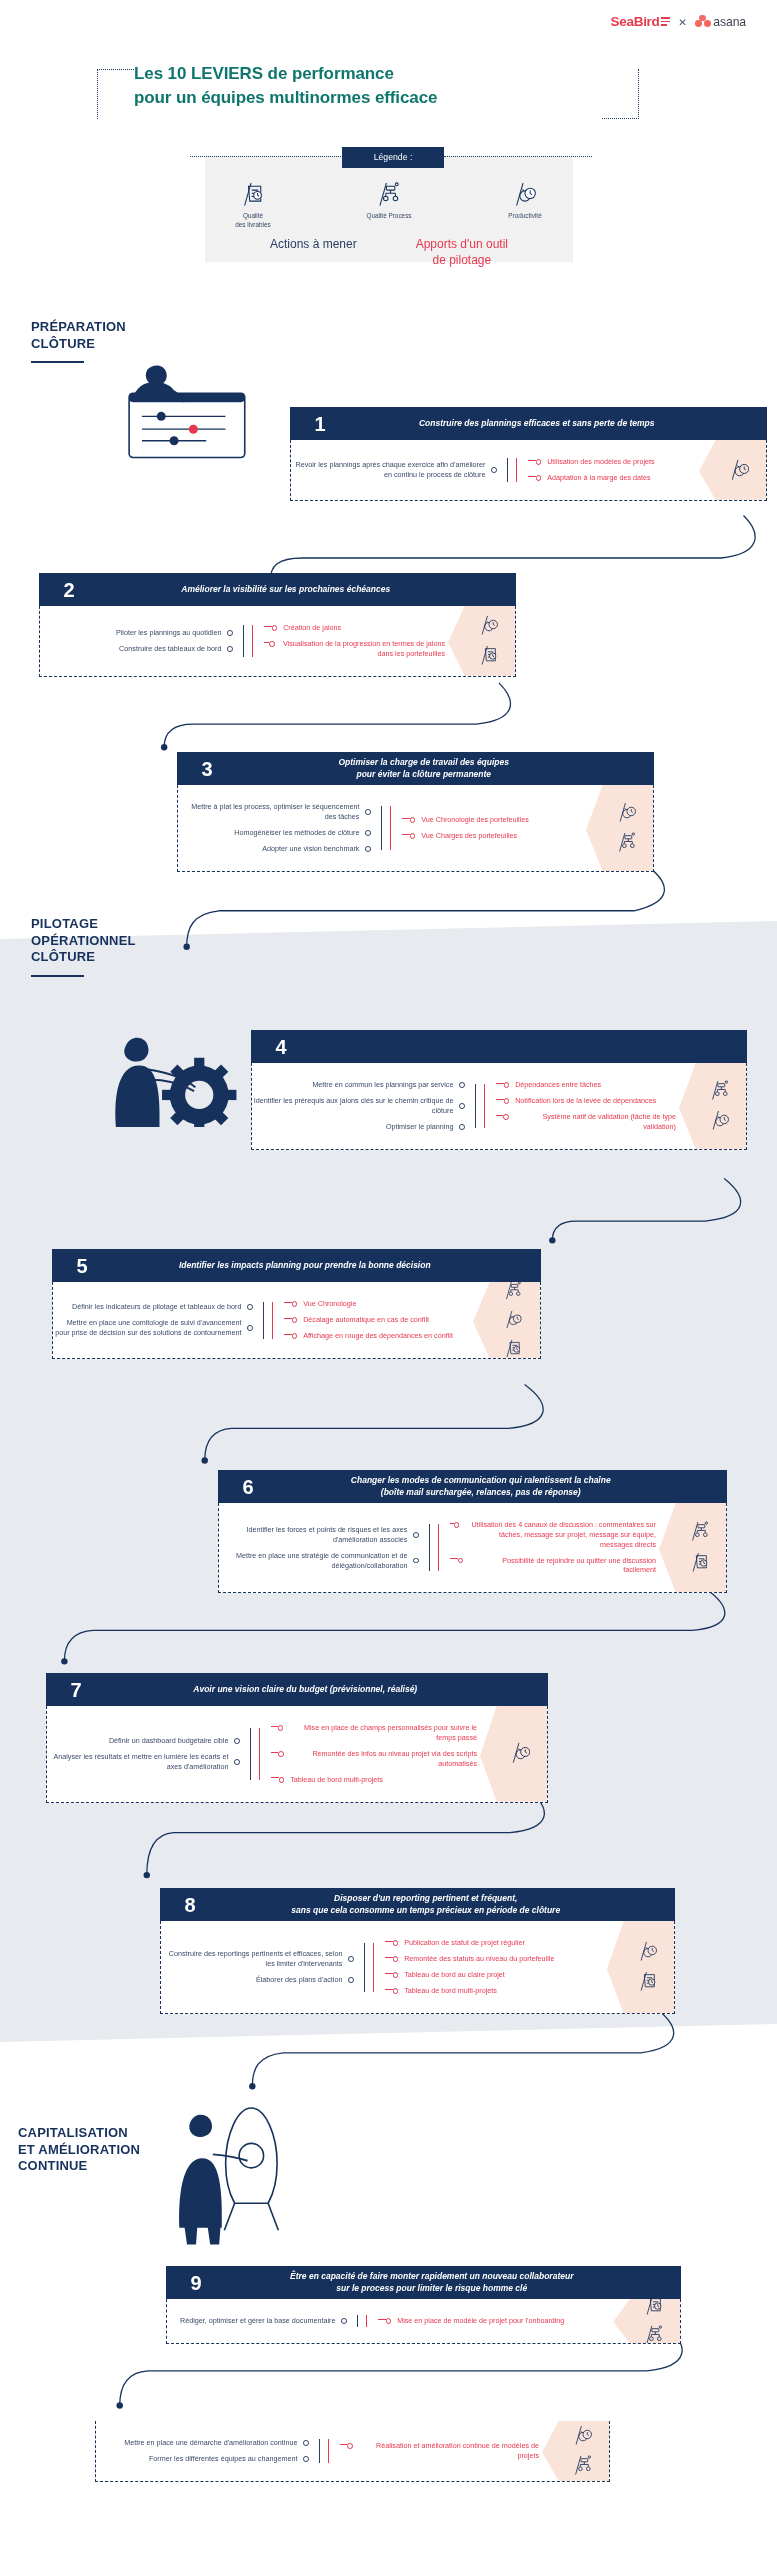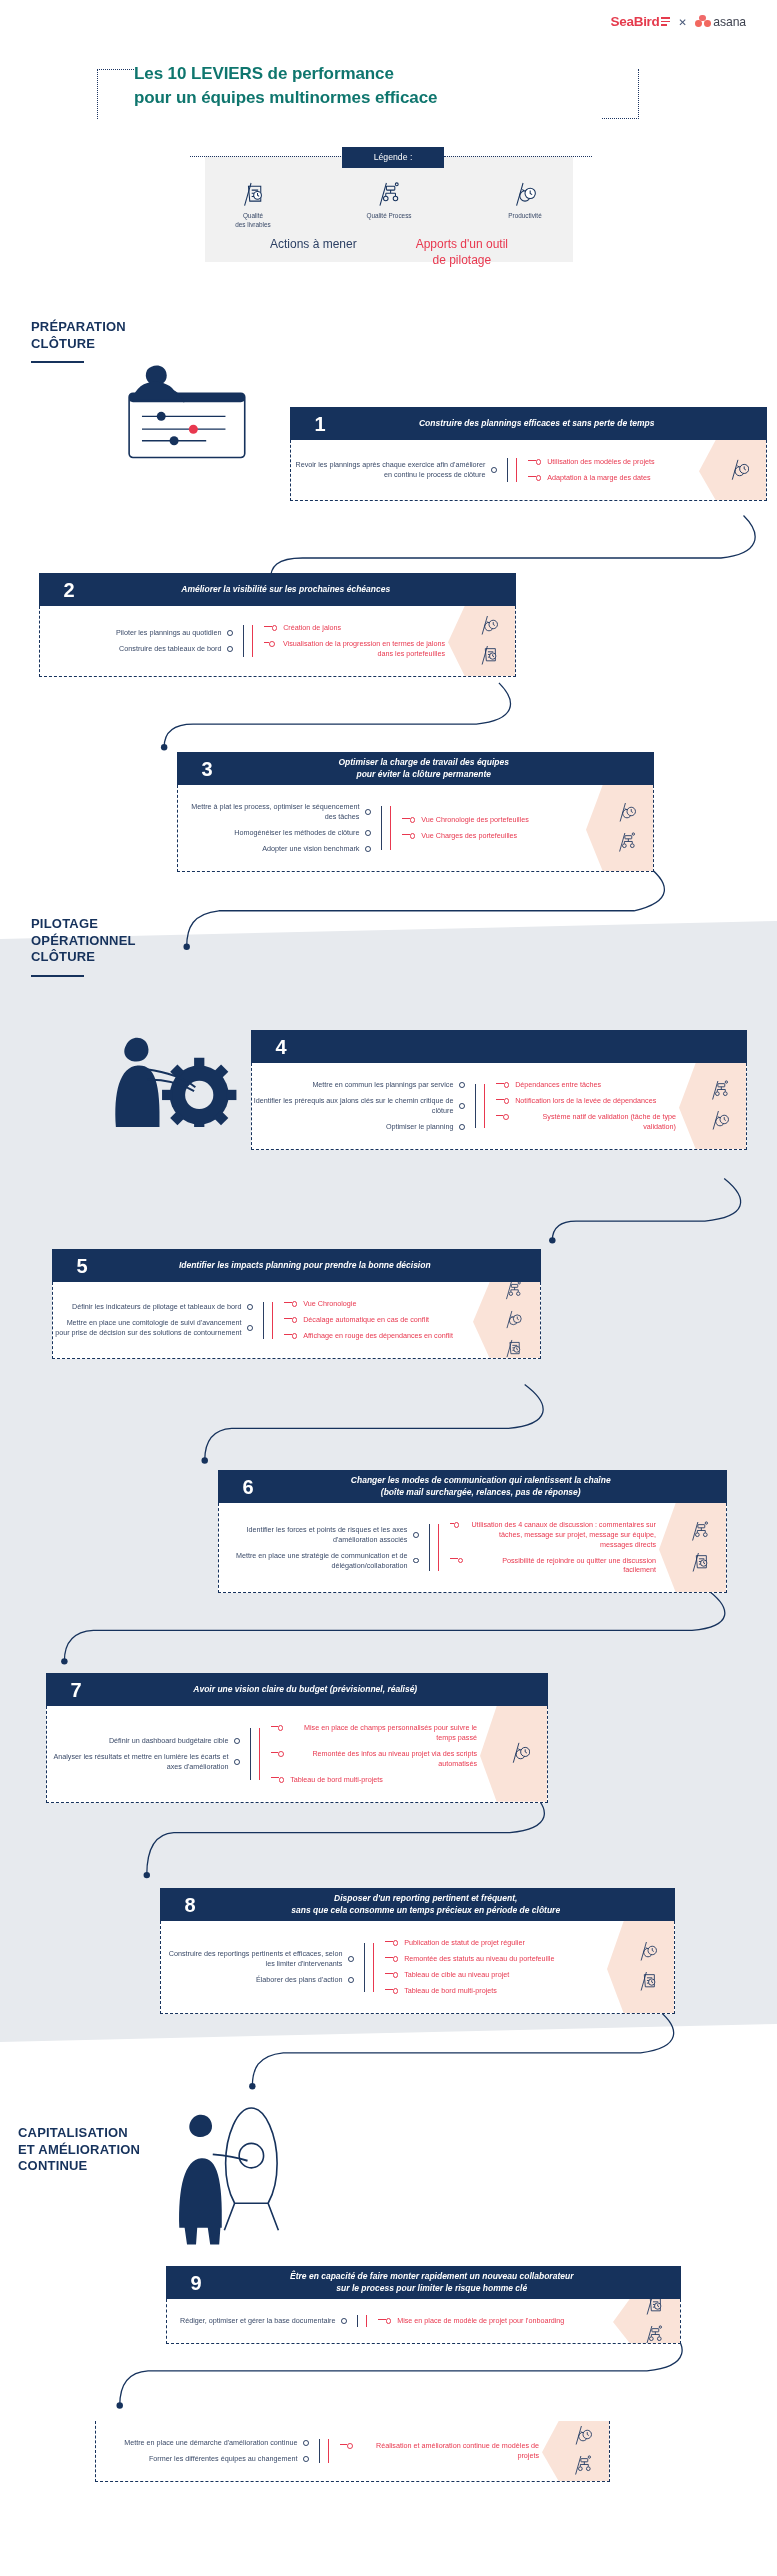--- a/index.html
+++ b/index.html
@@ -752,21 +752,21 @@
           <div class="tool-text">Publication de statut de projet régulier</div>
         </div>
         <div class="tool-row">
           <div class="stem"></div>
           <div class="node node-red"></div>
           <div class="tool-text">Remontée des statuts au niveau du portefeuille</div>
         </div>
         <div class="tool-row">
           <div class="stem"></div>
           <div class="node node-red"></div>
-          <div class="tool-text">Tableau de cible au niveau projet</div>
+          <div class="tool-text">Tableau de bord au claire projet</div>
         </div>
         <div class="tool-row">
           <div class="stem"></div>
           <div class="node node-red"></div>
           <div class="tool-text">Tableau de bord multi-projets</div>
         </div>
       </div>
     </div>
     <div class="card-peach">
       <span>

